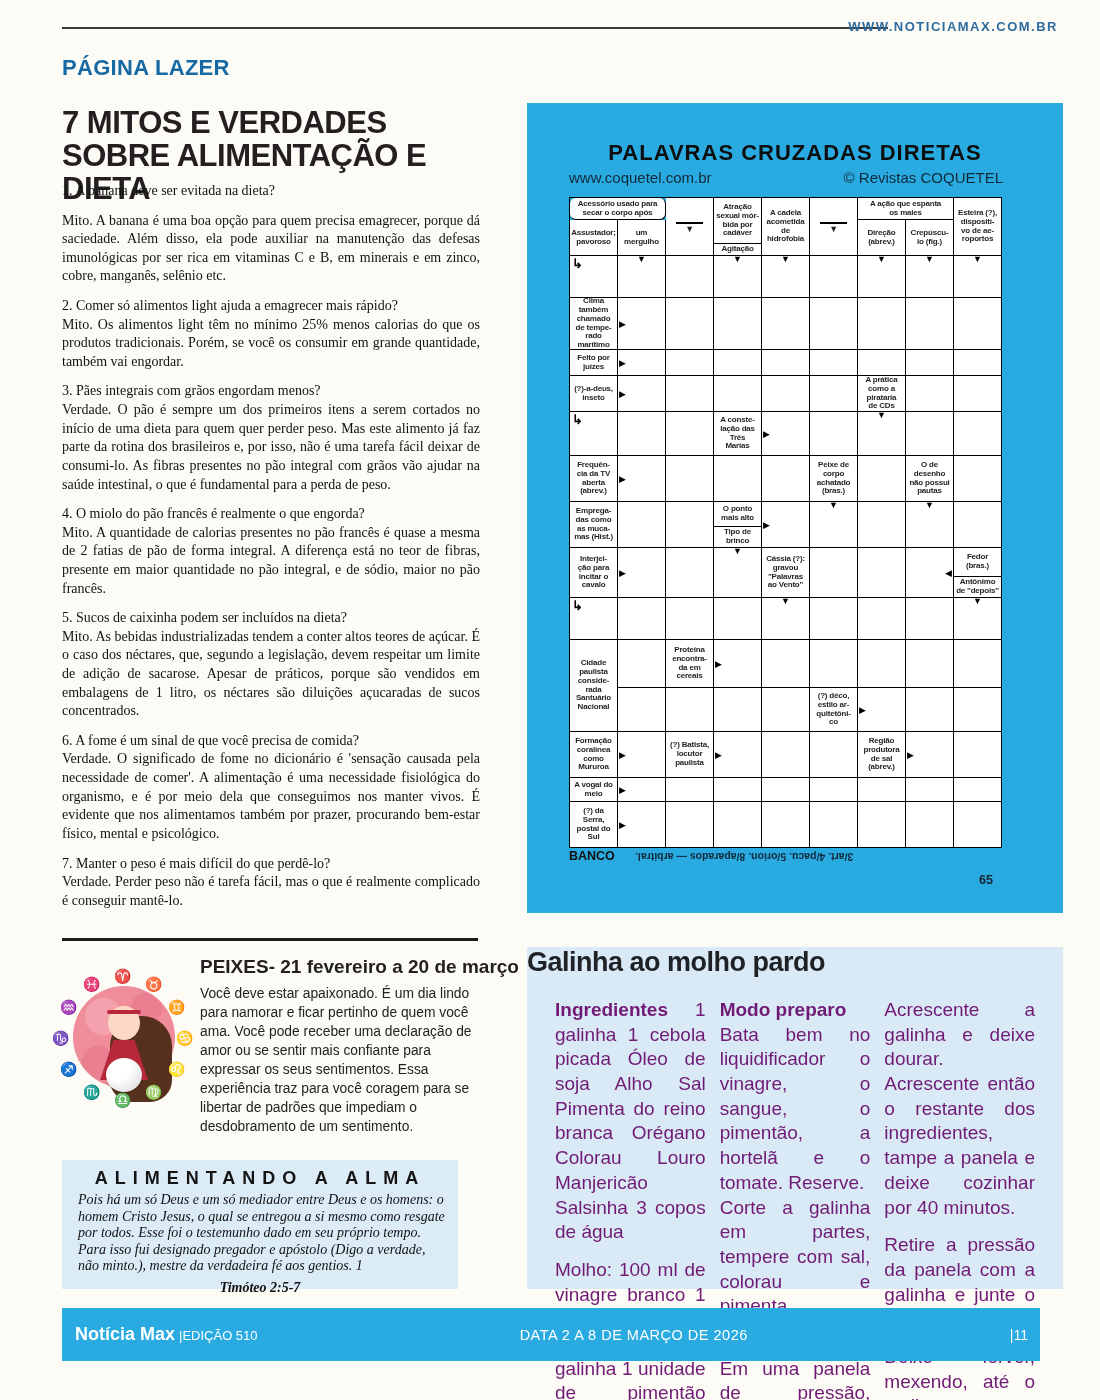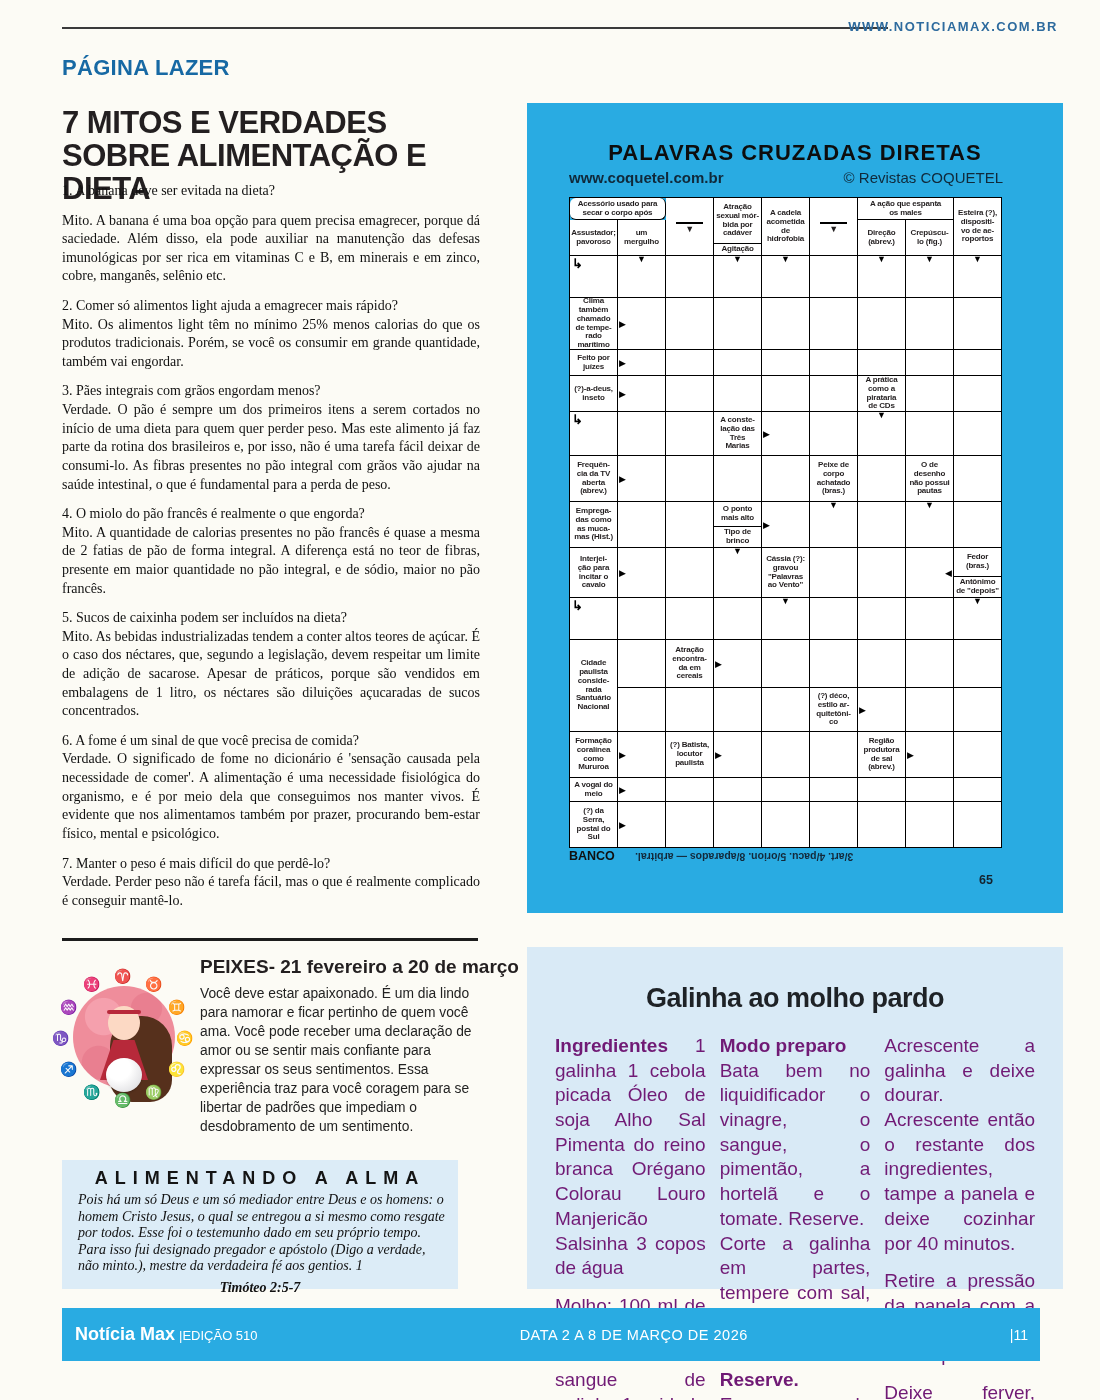--- a/index.html
+++ b/index.html
@@ -50,21 +50,21 @@
               font-style:italic;font-size:14px;line-height:1.18;color:#111;font-weight:400;}
   #soul-ref{margin-top:5px;text-align:center;font-family:"Liberation Serif",serif;font-style:italic;
             font-weight:bold;font-size:14px;color:#111;}
 
   
   #xw-box{position:absolute;left:527px;top:103px;width:536px;height:810px;background:#29abe2;}
   #xw-title{position:absolute;top:37px;left:0;width:100%;text-align:center;font-size:22px;
             font-weight:bold;letter-spacing:1px;color:#0d0d0d;}
   #xw-subrow{position:absolute;top:66px;left:42px;width:434px;display:flex;
              justify-content:space-between;font-size:15px;color:#10293a;}
-  #xw-site{font-weight:bold;}
+  #xw-site{font-weight:normal;}
   #xw-grid{position:absolute;left:42px;top:94px;display:grid;
            grid-template-columns:repeat(9,48px);
            grid-template-rows:22px 36px 42px 52px 26px 36px 44px 46px 46px 50px 42px 48px 44px 46px 24px 46px;
            border-top:1px solid #000;border-left:1px solid #000;}
   .xc{border-right:1px solid #000;border-bottom:1px solid #000;background:#fff;position:relative;}
   .xq{display:flex;align-items:center;justify-content:center;text-align:center;
       font-size:8px;font-weight:bold;line-height:1.1;white-space:pre-line;padding:1px;letter-spacing:-.2px;}
   .xq2{display:flex;flex-direction:column;padding:0;font-size:8px;font-weight:bold;line-height:1.1;
        text-align:center;white-space:pre-line;letter-spacing:-.2px;}
   .xq2 .t{flex:1;display:flex;align-items:center;justify-content:center;border-bottom:1px solid #000;padding:1px;}
@@ -75,21 +75,21 @@
   .ar-left{right:1px;top:50%;transform:translateY(-50%);font-size:9px;}
   .ar-hookr{left:2px;top:1px;font-size:13px;font-weight:bold;}
   .hookd{display:inline-block;border-top:2px solid #000;padding:1px 9px 0 9px;font-size:9px;margin-top:4px;}
   #xw-banco{position:absolute;left:42px;top:746px;width:434px;display:flex;align-items:flex-end;gap:20px;}
   #banco-label{font-size:12.5px;font-weight:bold;color:#101010;}
   #banco-answers{font-size:10.5px;font-weight:bold;color:#13293a;transform:rotate(180deg);}
   #xw-num{position:absolute;left:452px;top:770px;font-size:12.5px;font-weight:bold;color:#15242f;}
 
   
   #recipe-box{position:absolute;left:527px;top:947px;width:536px;height:342px;background:#d9eaf6;}
-  #recipe-title{margin-top:36px;text-align:center;font-size:27px;font-weight:bold;
+  #recipe-title{font-size:27px;font-weight:bold;
                 letter-spacing:-.5px;color:#1e2226;}
   #recipe-cols{display:flex;gap:14px;margin:20px 28px 0 28px;}
   .rcol{flex:1;font-size:19px;line-height:1.3;text-align:justify;color:#701a75;}
   .rcol p{margin:0;}
   .rcol p.gap{margin-top:13px;}
   .rcol b{font-weight:bold;}
 
   
   #footer-bar{position:absolute;left:62px;top:1308px;width:978px;height:53px;background:#29abe2;
               display:flex;align-items:center;color:#fff;}
@@ -307,21 +307,21 @@
         </div>
         <div class="xc" style="grid-area: 11 / 9 / span 1 / span 1;">
           <span class="ar ar-down">▼</span>
         </div>
         <div class="xc xq" style="grid-area: 12 / 1 / span 2 / span 1;">Cidade
 paulista
 conside-
 rada
 Santuário
 Nacional</div>
-        <div class="xc xq" style="grid-area: 12 / 3 / span 1 / span 1;">Atração
+        <div class="xc xq" style="grid-area: 12 / 3 / span 1 / span 1;">Proteína
 encontra-
 da em
 cereais</div>
         <div class="xc" style="grid-area: 12 / 4 / span 1 / span 1;">
           <span class="ar ar-right">▶</span>
         </div>
         <div class="xc xq" style="grid-area: 13 / 6 / span 1 / span 1;">(?) déco,
 estilo ar-
 quitetôni-
 co</div>

